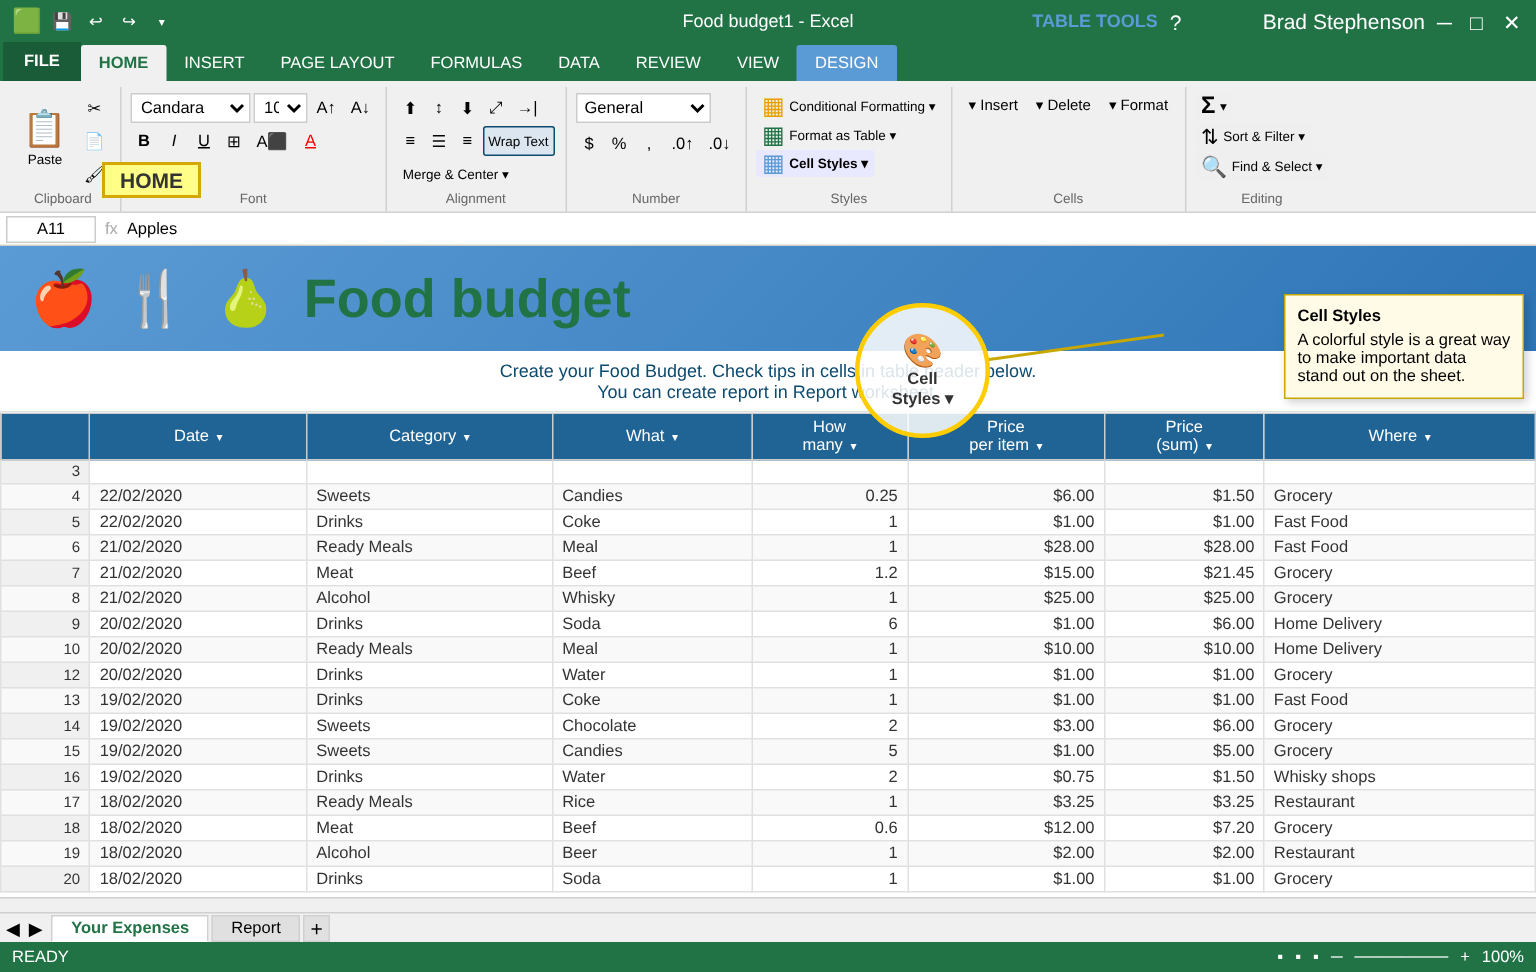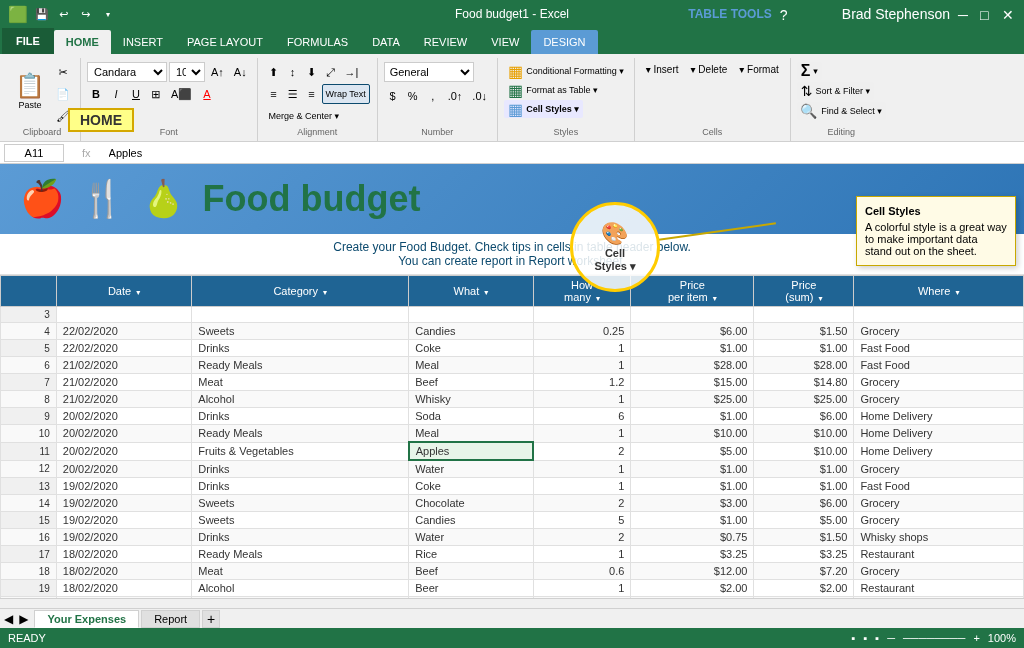--- a/index.html
+++ b/index.html
@@ -154,21 +154,21 @@
     }
 
     
     .formula-bar {
       background: white;
       border-bottom: 1px solid #d0d0d0;
       display: flex;
       align-items: center;
       height: 22px;
       padding: 0 4px;
-      gap: 16px;
+      gap: 4px;
     }
     .name-box {
       border: 1px solid #ccc;
       width: 60px;
       height: 18px;
       font-size: 11px;
       padding: 0 2px;
       text-align: center;
     }
     .formula-divider { color: #aaa; margin: 0 2px; }
@@ -672,21 +672,21 @@
               <td style="text-align: right;">$28.00</td>
               <td>Fast Food</td>
             </tr>
             <tr>
               <td class="row-num">7</td>
               <td>21/02/2020</td>
               <td>Meat</td>
               <td>Beef</td>
               <td style="text-align: right;">1.2</td>
               <td style="text-align: right;">$15.00</td>
-              <td style="text-align: right;">$14.80</td>
+              <td style="text-align: right;">$21.45</td>
               <td>Grocery</td>
             </tr>
             <tr>
               <td class="row-num">8</td>
               <td>21/02/2020</td>
               <td>Alcohol</td>
               <td>Whisky</td>
               <td style="text-align: right;">1</td>
               <td style="text-align: right;">$25.00</td>
               <td style="text-align: right;">$25.00</td>
@@ -702,30 +702,20 @@
               <td style="text-align: right;">$6.00</td>
               <td>Home Delivery</td>
             </tr>
             <tr>
               <td class="row-num">10</td>
               <td>20/02/2020</td>
               <td>Ready Meals</td>
               <td>Meal</td>
               <td style="text-align: right;">1</td>
               <td style="text-align: right;">$10.00</td>
-              <td style="text-align: right;">$10.00</td>
-              <td>Home Delivery</td>
-            </tr>
-            <tr style="background: rgb(255, 255, 255);">
-              <td class="row-num">11</td>
-              <td>20/02/2020</td>
-              <td>Fruits &amp; Vegetables</td>
-              <td class="selected-cell">Apples</td>
-              <td style="text-align: right;">2</td>
-              <td style="text-align: right;">$5.00</td>
               <td style="text-align: right;">$10.00</td>
               <td>Home Delivery</td>
             </tr>
             <tr>
               <td class="row-num">12</td>
               <td>20/02/2020</td>
               <td>Drinks</td>
               <td>Water</td>
               <td style="text-align: right;">1</td>
               <td style="text-align: right;">$1.00</td>

